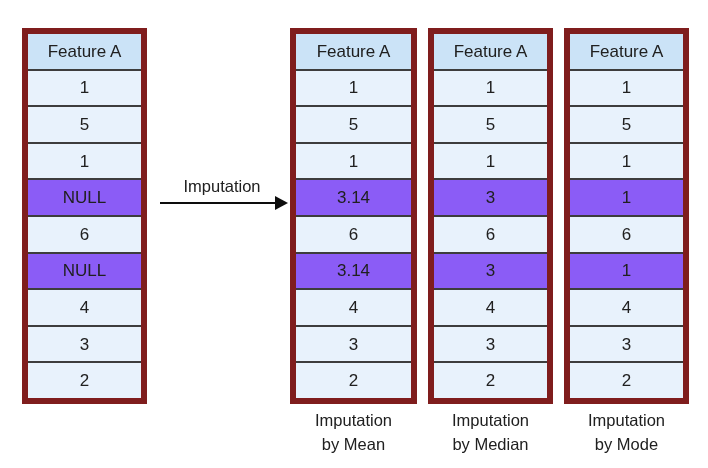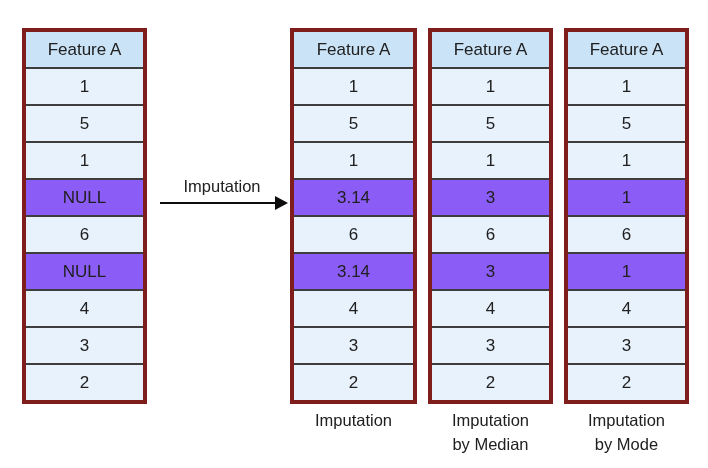--- a/index.html
+++ b/index.html
@@ -14,21 +14,21 @@
     height: 468px;
     background: #ffffff;
     overflow: hidden;
   }
   .table {
     position: absolute;
     top: 28px;
     height: 376px;
     display: flex;
     flex-direction: column;
-    border: 4px solid #7f1d1d;
+    border: 6px solid #7f1d1d;
     box-sizing: border-box;
     background: #ffffff;
   }
   .cell {
     flex: 1;
     display: flex;
     align-items: center;
     justify-content: center;
     background: #e8f2fc;
     border-top: 2px solid #3d3d3d;
@@ -117,20 +117,21 @@
     <div class="cell" data-missing="false">1</div>
     <div class="cell" data-missing="true">3.14</div>
     <div class="cell" data-missing="false">6</div>
     <div class="cell" data-missing="true">3.14</div>
     <div class="cell" data-missing="false">4</div>
     <div class="cell" data-missing="false">3</div>
     <div class="cell" data-missing="false">2</div>
   </div>
   <div class="caption caption-mean">
     <div>Imputation</div>
+    <div>by Mean</div>
   </div>
 
   <div class="table median-table">
     <div class="cell header">Feature A</div>
     <div class="cell" data-missing="false">1</div>
     <div class="cell" data-missing="false">5</div>
     <div class="cell" data-missing="false">1</div>
     <div class="cell" data-missing="true">3</div>
     <div class="cell" data-missing="false">6</div>
     <div class="cell" data-missing="true">3</div>

